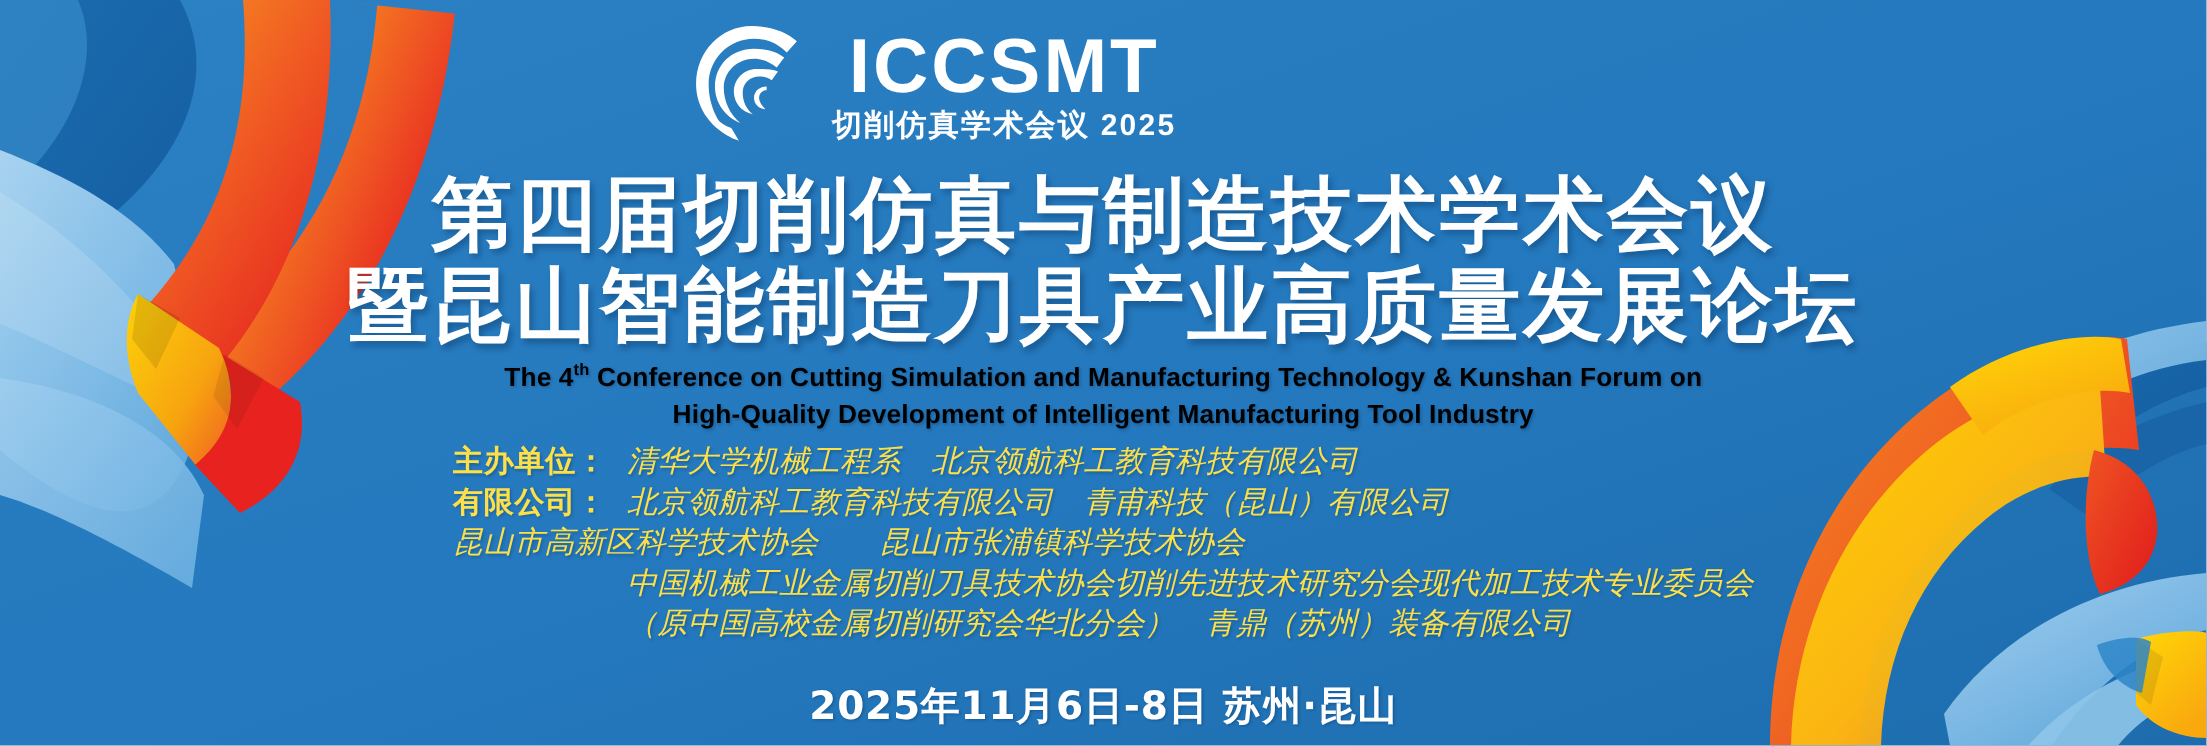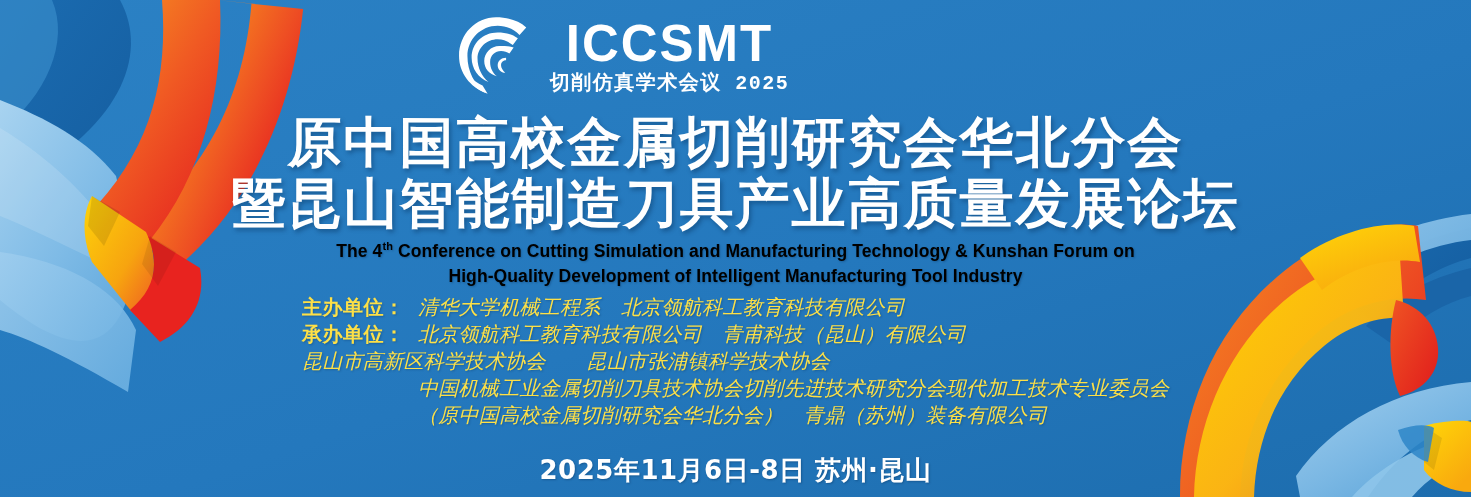--- a/index.html
+++ b/index.html
@@ -63,21 +63,21 @@
     color: #ffffff;
     letter-spacing: 2px;
     font-family: "Liberation Sans", "DejaVu Sans", sans-serif;
   }
   .logo-sub {
     margin-top: 5px;
     font-size: 20px;
     font-weight: bold;
     color: #ffffff;
     letter-spacing: 1.5px;
-    font-family: Liberation Mono, monospace;
+    font-family: Liberation Sans, sans-serif;
   }
 
   
   .cn-title {
     position: absolute;
     left: 0;
     top: 112px;
     width: 1471px;
     text-align: center;
     color: #ffffff;
@@ -304,37 +304,37 @@
           </g>
         </svg>
         <div class="logo-words">
           <div class="logo-title">ICCSMT</div>
           <div class="logo-sub">切削仿真学术会议 2025</div>
         </div>
       </div>
     </div>
 
     <div class="cn-title">
-      <div>原中国高校金属切削研究会华北分会</div>
+      <div>第四届切削仿真与制造技术学术会议</div>
       <div>暨昆山智能制造刀具产业高质量发展论坛</div>
     </div>
 
     <div class="en-title">
       <div><span>The 4</span><sup>th</sup><span> Conference on Cutting Simulation and Manufacturing Technology &amp; Kunshan Forum on</span></div>
       <div>High-Quality Development of Intelligent Manufacturing Tool Industry</div>
     </div>
 
     <div class="orgs">
       <div class="orgs-inner">
         <div class="org-row">
           <span class="org-label">主办单位：</span>
           <span class="org-value">清华大学机械工程系　北京领航科工教育科技有限公司</span>
         </div>
         <div class="org-row">
-          <span class="org-label">承办单位：</span>
+          <span class="org-label">有限公司：</span>
           <span class="org-value">北京领航科工教育科技有限公司　青甫科技（昆山）有限公司</span>
         </div>
         <div class="org-row">
           <span class="org-value">昆山市高新区科学技术协会　　昆山市张浦镇科学技术协会</span>
         </div>
         <div class="org-row org-cont">
           <span class="org-value">中国机械工业金属切削刀具技术协会切削先进技术研究分会现代加工技术专业委员会</span>
         </div>
         <div class="org-row org-cont">
           <span class="org-value">（原中国高校金属切削研究会华北分会）　青鼎（苏州）装备有限公司</span>

